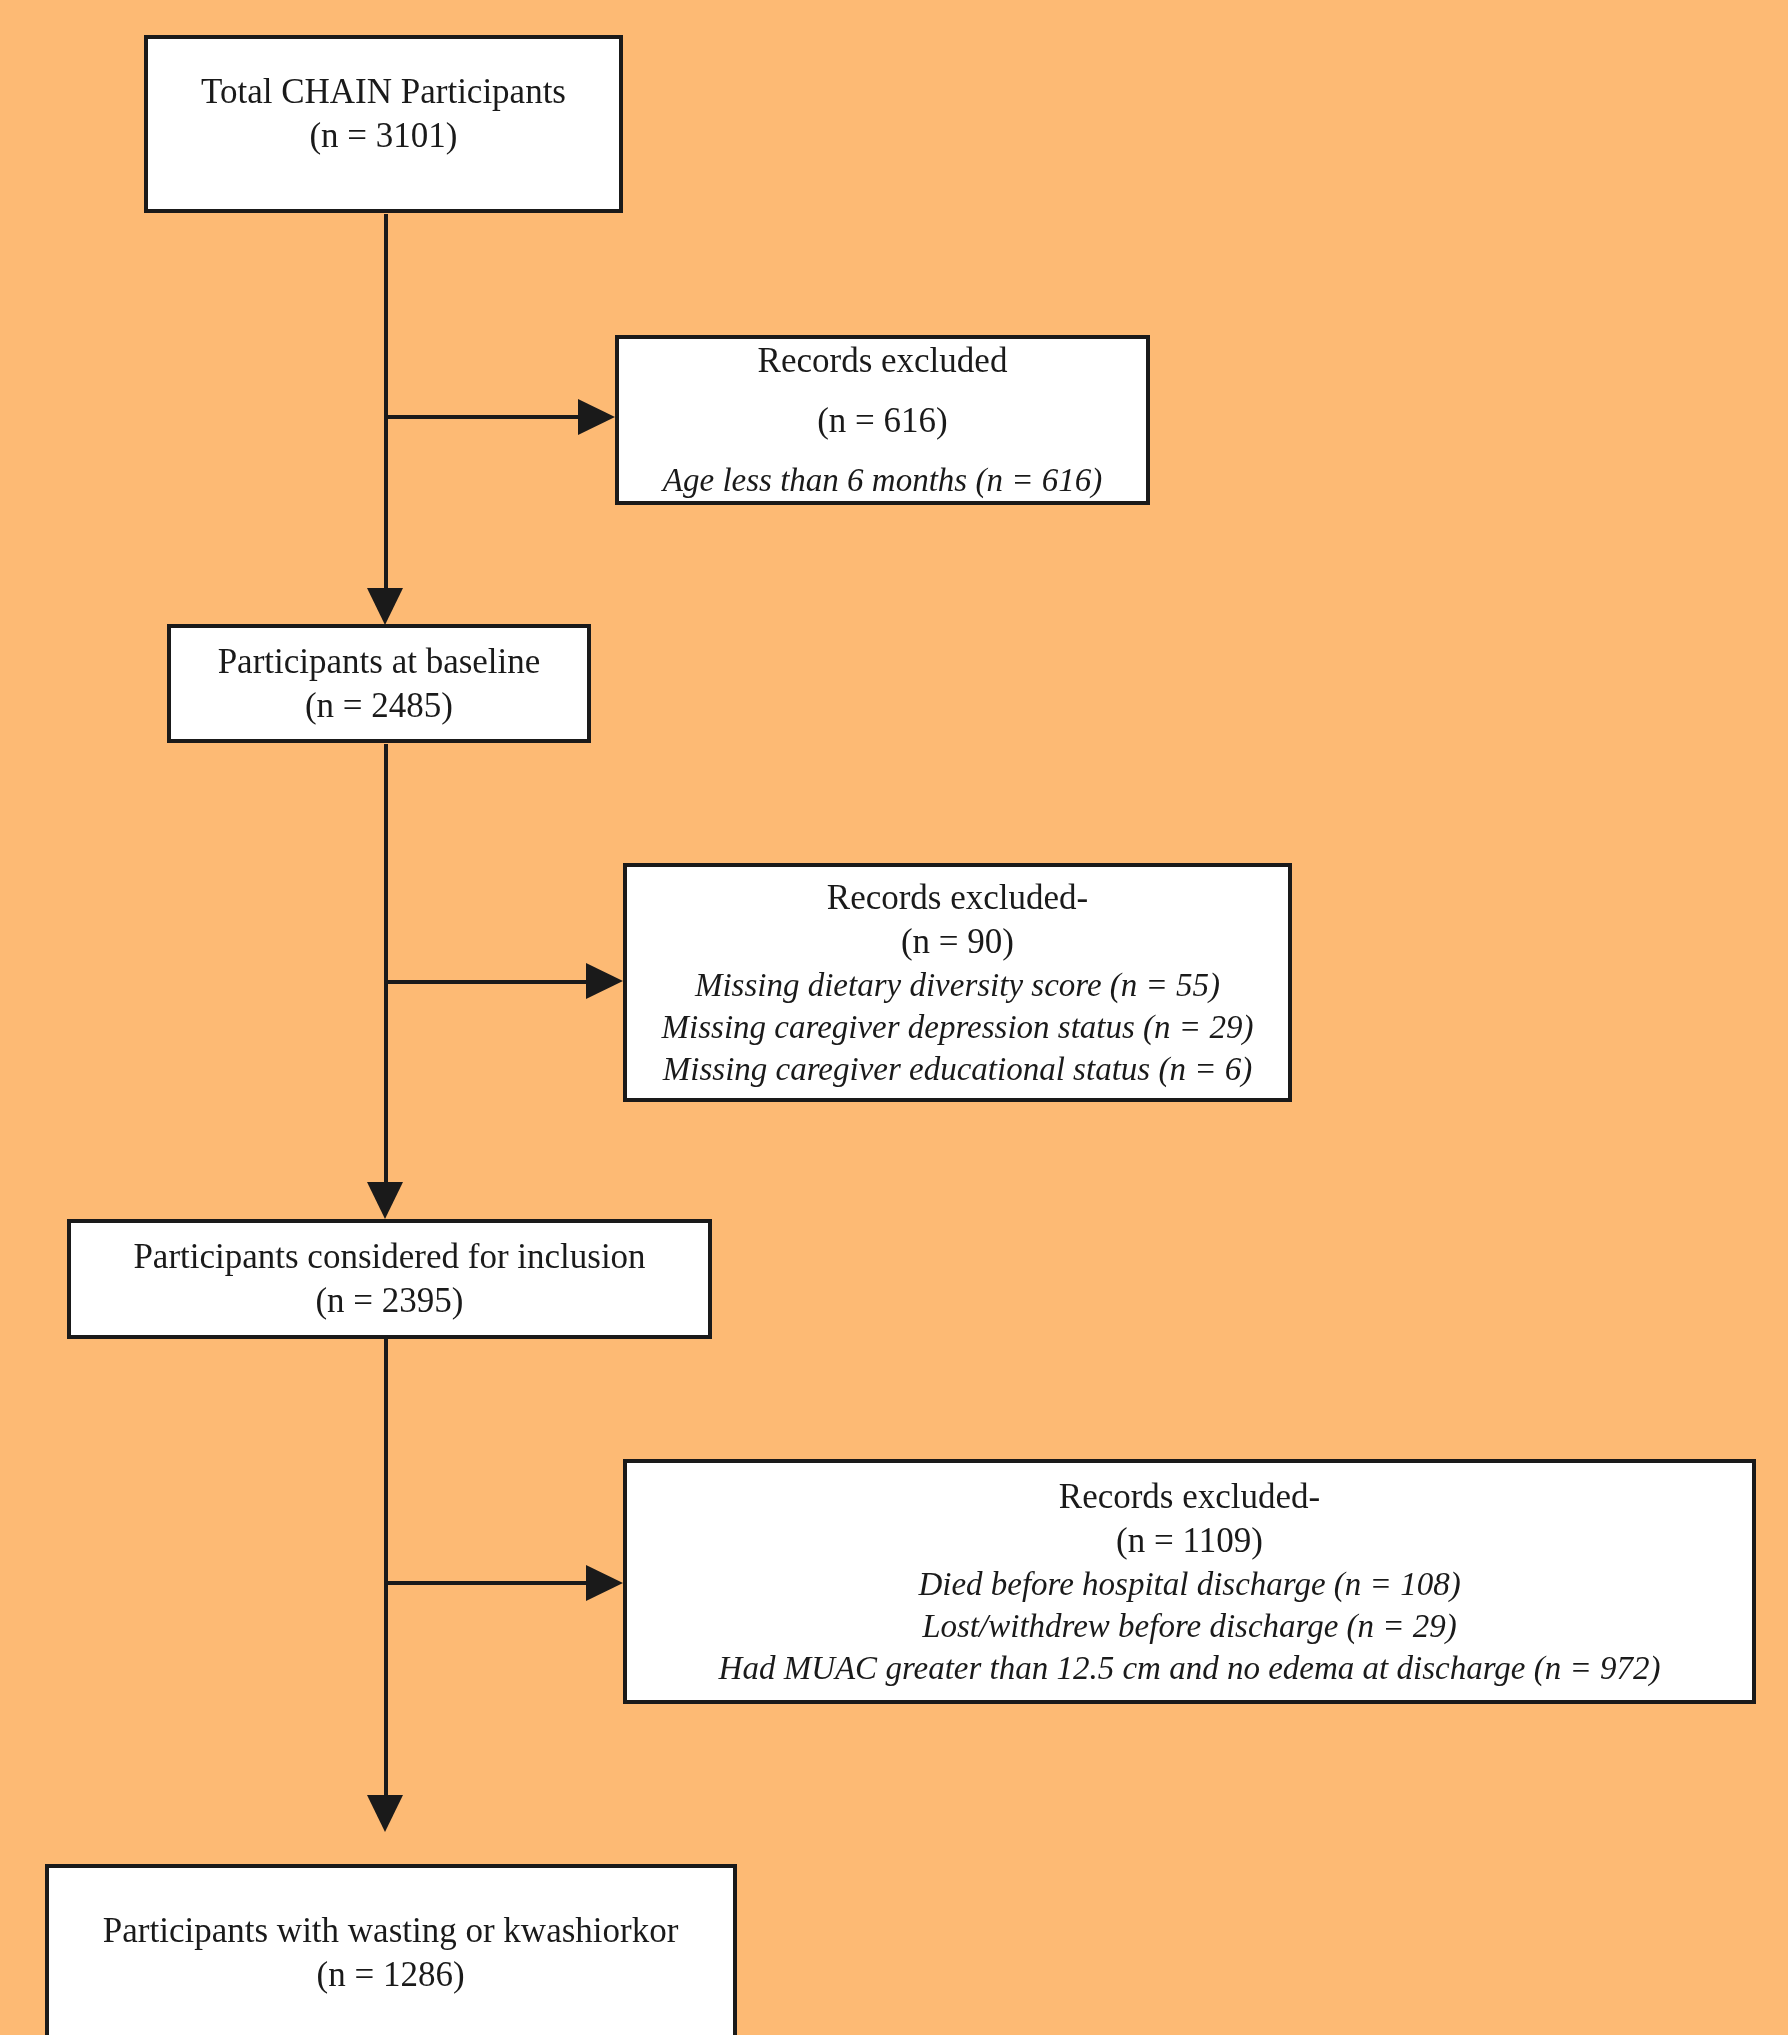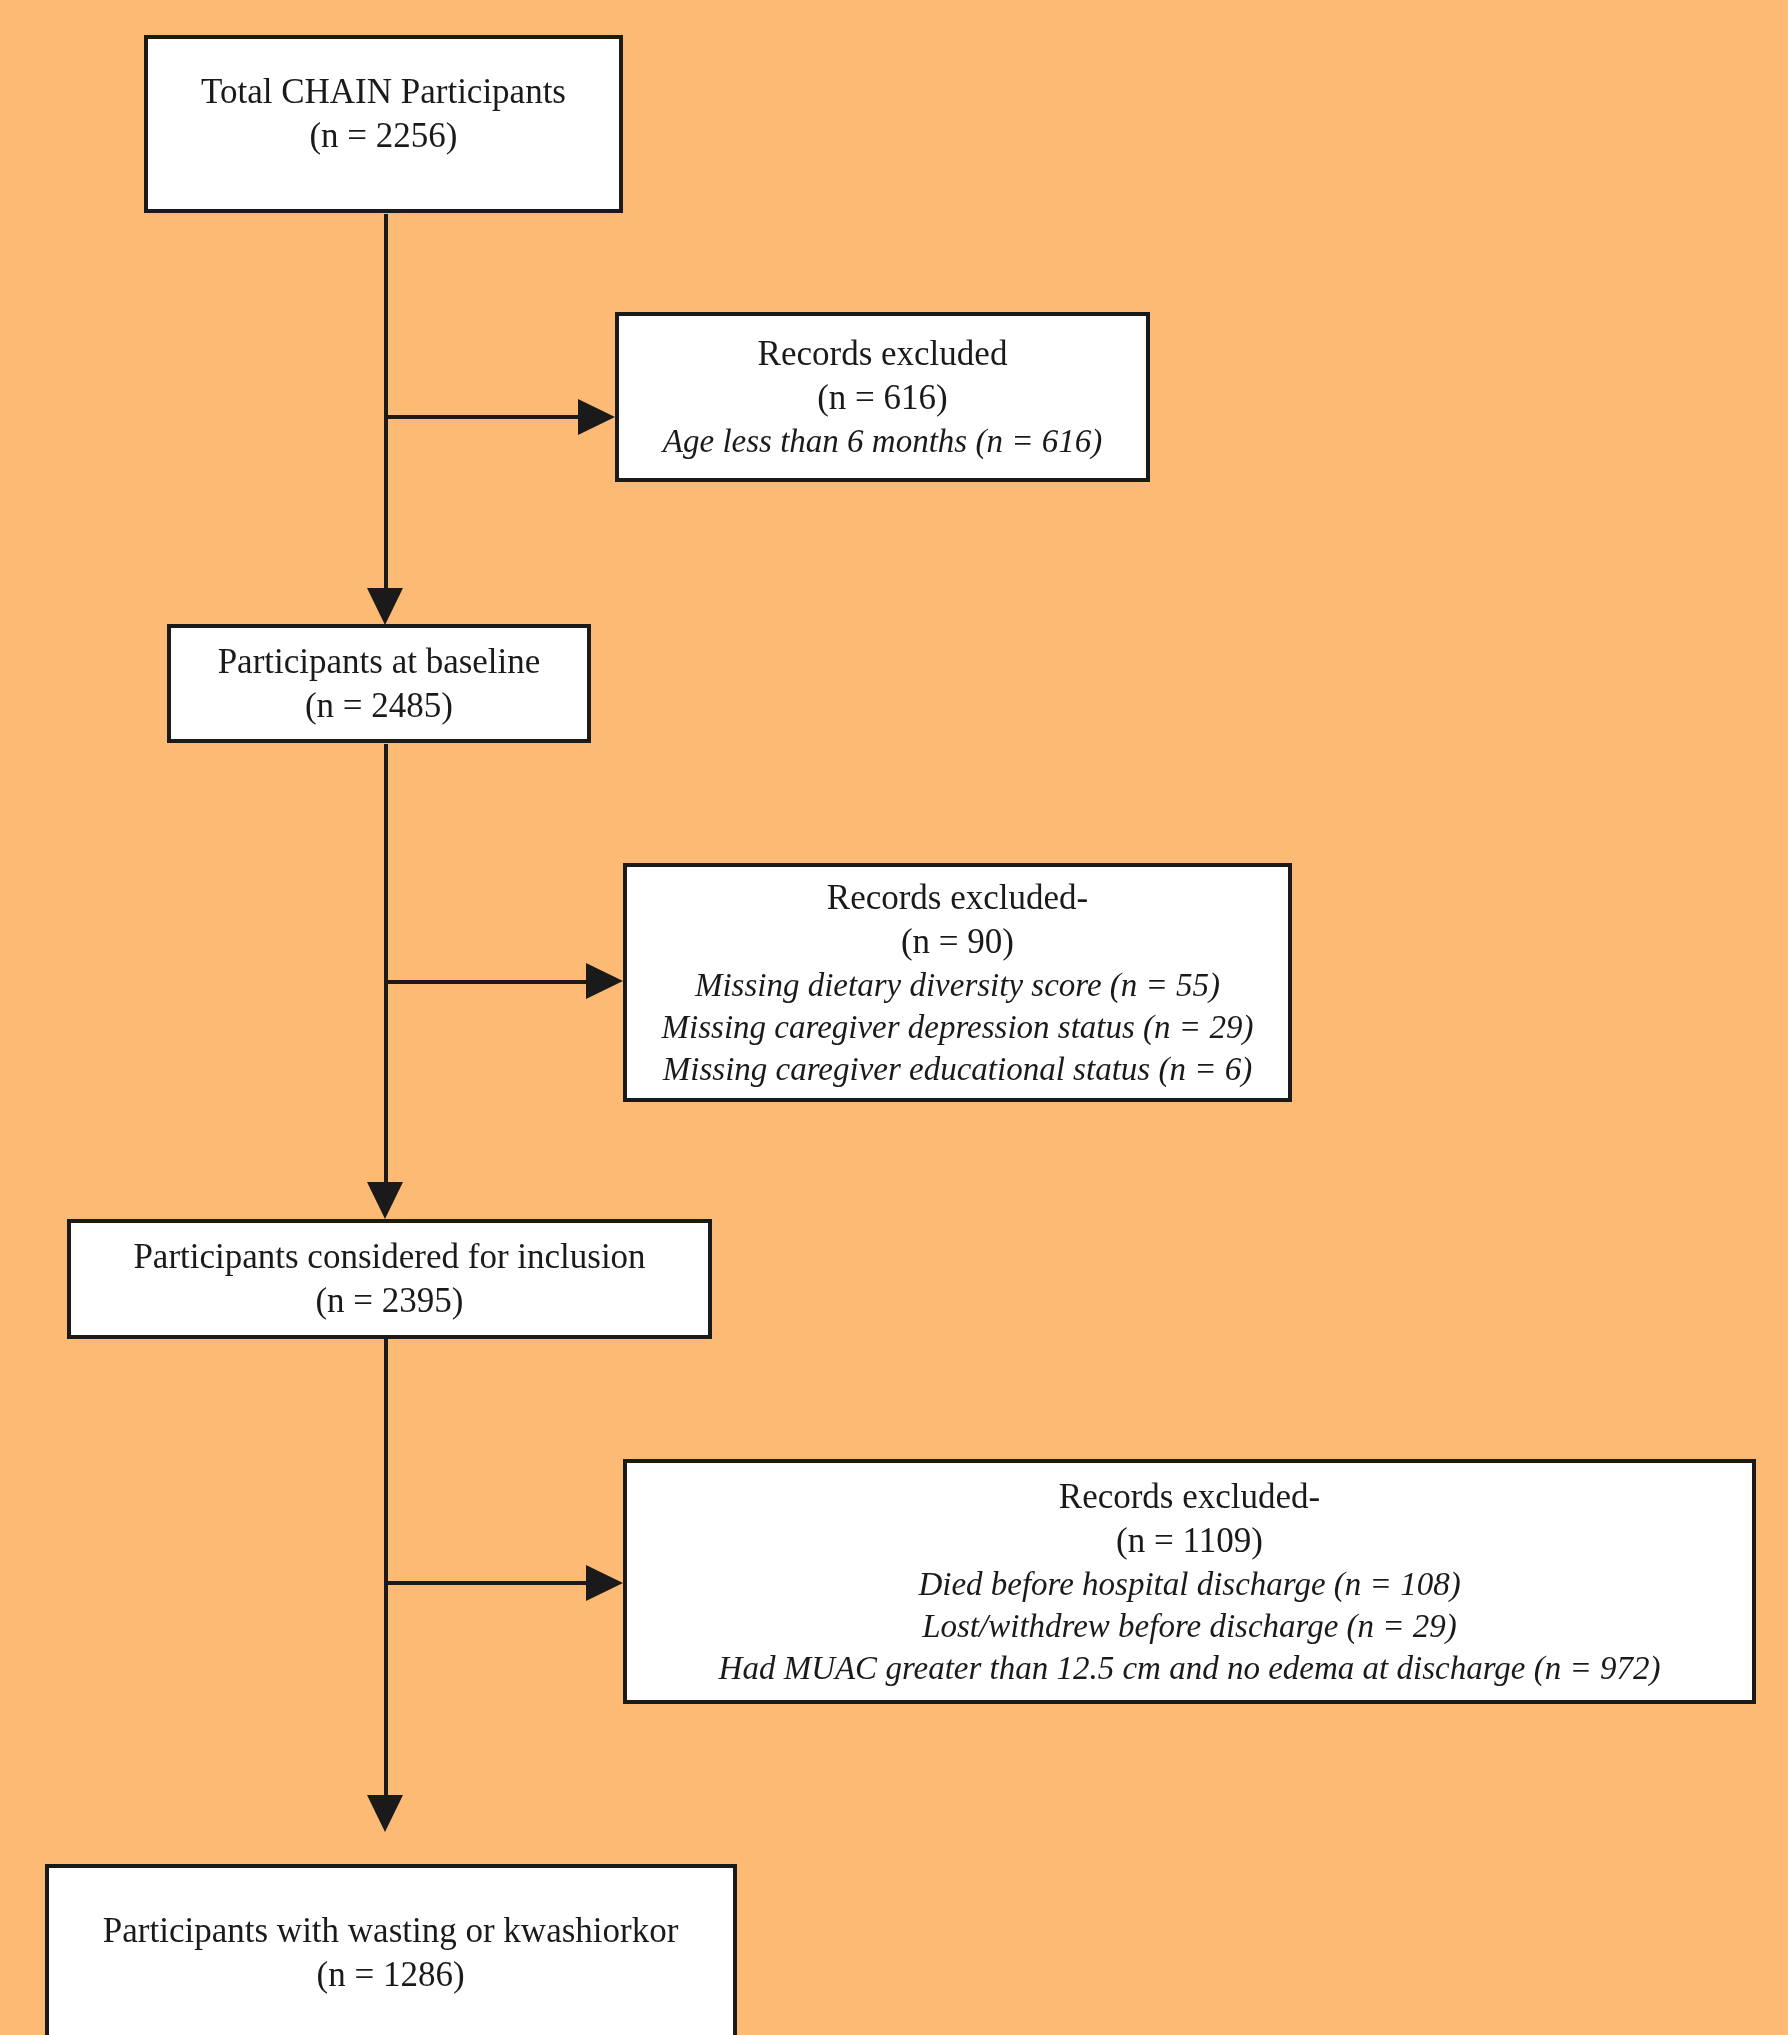--- a/index.html
+++ b/index.html
@@ -64,21 +64,21 @@
     position: absolute;
     width: 0;
     height: 0;
     border-top: 18.4px solid transparent;
     border-bottom: 18.4px solid transparent;
     border-left: 37px solid #1a1a1a;
   }
 
   
   #box-total       { left: 144px;  top: 35px;   width: 479px;  height: 178px; }
-  #box-excluded-1  { left: 615px;  top: 312px;  width: 535px;  height: 170px; }
+  #box-excluded-1  { left: 615px;  top: 335px;  width: 535px;  height: 170px; gap: 16px; }
   #box-baseline    { left: 167px;  top: 624px;  width: 424px;  height: 119px; }
   #box-excluded-2  { left: 623px;  top: 863px; width: 669px;  height: 239px; }
   #box-considered  { left: 67px;   top: 1219px; width: 645px;  height: 120px; }
   #box-excluded-3  { left: 623px;  top: 1459px; width: 1133px; height: 245px; }
   #box-final       { left: 28.6px;   top: 1864px; width: 692px; height: 178px; margin-left: 16px; }
 
   
   #trunk-1 { left: 384px; top: 214px;  height: 377px; }
   #trunk-2 { left: 384px; top: 744px; height: 441px; }
   #trunk-3 { left: 384px; top: 1339px; height: 458px; }
@@ -94,21 +94,21 @@
   #branch-head-2 { left: 586px; top: 963px; }
   #branch-head-3 { left: 586px; top: 1565px; }
 </style>
 </head>
 <body>
 
 <div class="canvas">
 
   <div class="node top-aligned" id="box-total">
     <div class="tline">Total CHAIN Participants</div>
-    <div class="tline">(n = 2256)</div>
+    <div class="tline">(n = 3101)</div>
   </div>
 
   <div class="node" id="box-baseline">
     <div class="tline">Participants at baseline</div>
     <div class="tline">(n = 2485)</div>
   </div>
 
   <div class="node" id="box-considered">
     <div class="tline">Participants considered for inclusion</div>
     <div class="tline">(n = 2395)</div>

